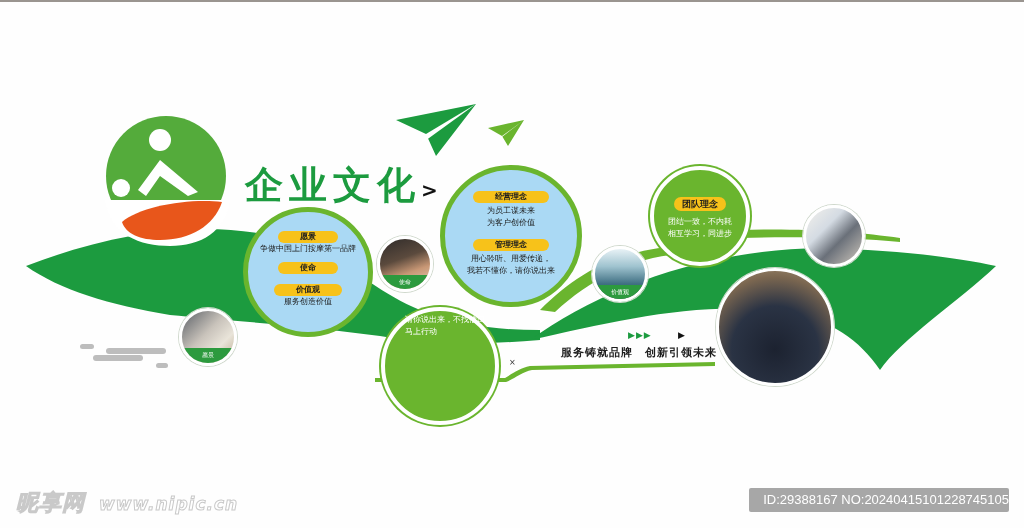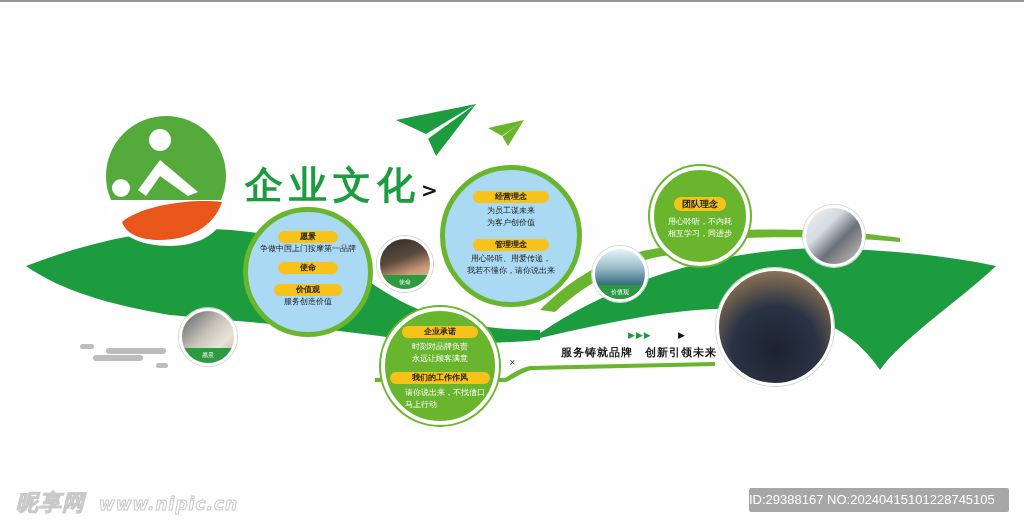--- a/index.html
+++ b/index.html
@@ -15,21 +15,21 @@
   .wtext{font-size:8px;line-height:12px;color:#fff;}
   .center{text-align:center;}
   .photo{position:absolute;border-radius:50%;overflow:hidden;border:3px solid #fff;box-shadow:0 0 0 1px #cfd8cc;box-sizing:border-box;}
   .photo .band{position:absolute;left:0;bottom:0;width:100%;height:28%;background:#2c9a3e;color:#fff;font-size:6px;text-align:center;line-height:14px;}
   .title{position:absolute;left:245px;top:160px;font-size:38px;font-weight:bold;color:#1c9b3f;letter-spacing:6px;font-family:"DejaVu Sans",sans-serif;}
   .arrow-gt{position:absolute;left:421px;top:178px;font-size:20px;font-weight:bold;color:#111;}
   .slogan{position:absolute;left:561px;top:345px;font-size:11px;font-weight:bold;color:#1e1e1e;letter-spacing:1px;}
   .tri{position:absolute;font-size:9px;}
   .watermark{position:absolute;left:16px;top:488px;font-size:22px;font-weight:bold;color:#fff;-webkit-text-stroke:1px #c9c9c9;font-style:italic;letter-spacing:1px;}
   .watermark .url{font-size:17px;margin-left:14px;}
-  .idbox{position:absolute;left:749px;top:488px;width:260px;height:24px;background:#a7a7a7;color:#fff;font-size:13px;line-height:24px;text-align:left;border-radius:2px;font-family:"Liberation Sans",sans-serif;}
+  .idbox{position:absolute;left:749px;top:488px;width:260px;height:24px;background:#a7a7a7;color:#fff;font-size:13px;line-height:24px;text-align:right;border-radius:2px;font-family:"Liberation Sans",sans-serif;}
   .cross{position:absolute;left:509px;top:358px;font-size:8px;color:#333;}
 </style>
 </head>
 <body>
 
 <div class="topbar"></div>
 
 <svg class="bg" width="1024" height="528">
 
   <path d="M26 266 C 120 230, 210 218, 290 240 C 340 252, 370 290, 420 310 C 460 326, 500 330, 540 330 L 540 340 C 480 345, 430 345, 380 336 C 300 325, 220 320, 170 315 C 110 305, 60 290, 26 266 Z" fill="#1c9b3f"></path>
@@ -80,36 +80,30 @@
     <span class="tag">经营理念</span>
     <div class="ctext" style="margin-top:2px;">为员工谋未来</div>
     <div class="ctext">为客户创价值</div>
     <span class="tag" style="margin-top:10px;">管理理念</span>
     <div class="ctext" style="margin-top:2px;">用心聆听、用爱传递，</div>
     <div class="ctext">我若不懂你，请你说出来</div>
   </div>
 </div>
 
 <div class="circle green-circle" style="left:381px;top:307px;width:118px;height:118px;">
-  <div class="center" style="margin-top:8px;">
-    <span class="tag">企业承诺</span>
-    <div class="wtext" style="margin-top:3px;">时刻对品牌负责</div>
-    <div class="wtext">永远让顾客满意</div>
-    <span class="tag" style="margin-top:4px;">我们的工作作风</span>
-  </div>
   <div style="padding-left:20px;margin-top:3px;">
     <div class="wtext">请你说出来，不找借口</div>
     <div class="wtext">马上行动</div>
   </div>
 </div>
 
 <div class="circle green-circle" style="left:650px;top:166px;width:100px;height:100px;">
   <div class="center" style="margin-top:22px;">
     <span class="tag big">团队理念</span>
-    <div class="wtext" style="margin-top:5px;">用心聆听，不内耗</div>
+    <div class="wtext" style="margin-top:5px;">团结一致，不内耗</div>
     <div class="wtext">相互学习，同进步</div>
   </div>
 </div>
 
 <div class="photo" style="left:179px;top:308px;width:58px;height:58px;background:linear-gradient(135deg,#5a5f66 0%,#c9c3bb 45%,#e9e4d9 70%,#b8a88a 100%);">
   <div class="band">愿景</div>
 </div>
 <div class="photo" style="left:377px;top:236px;width:56px;height:56px;background:linear-gradient(160deg,#2f2b2a 0%,#5b4a3d 40%,#c89775 65%,#e7d3bf 100%);">
   <div class="band">使命</div>
 </div>

